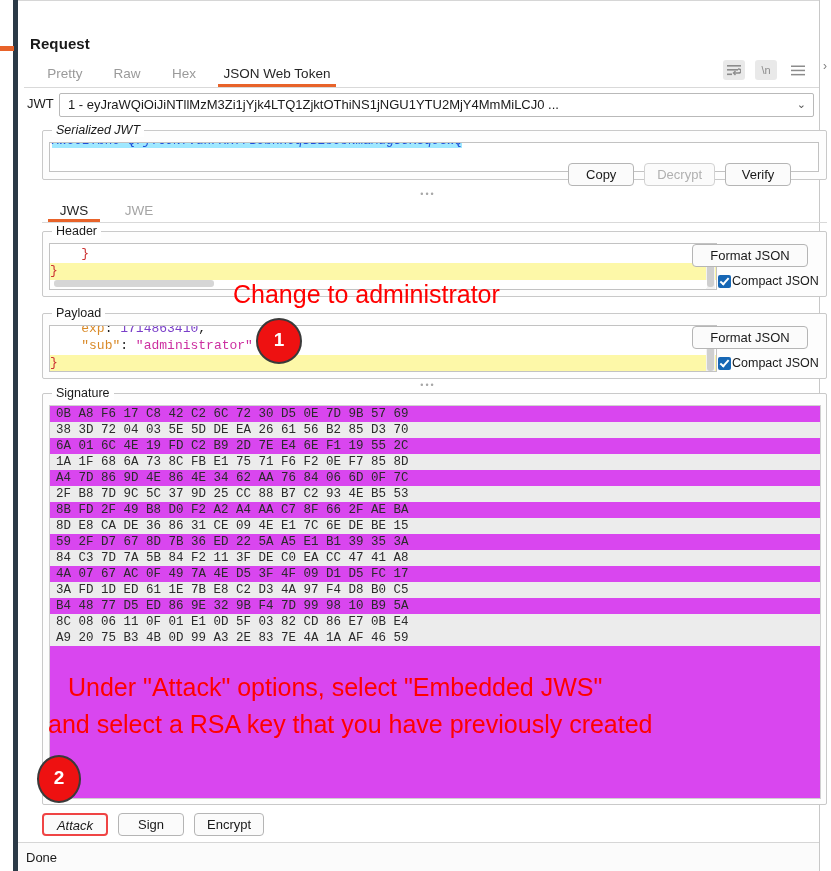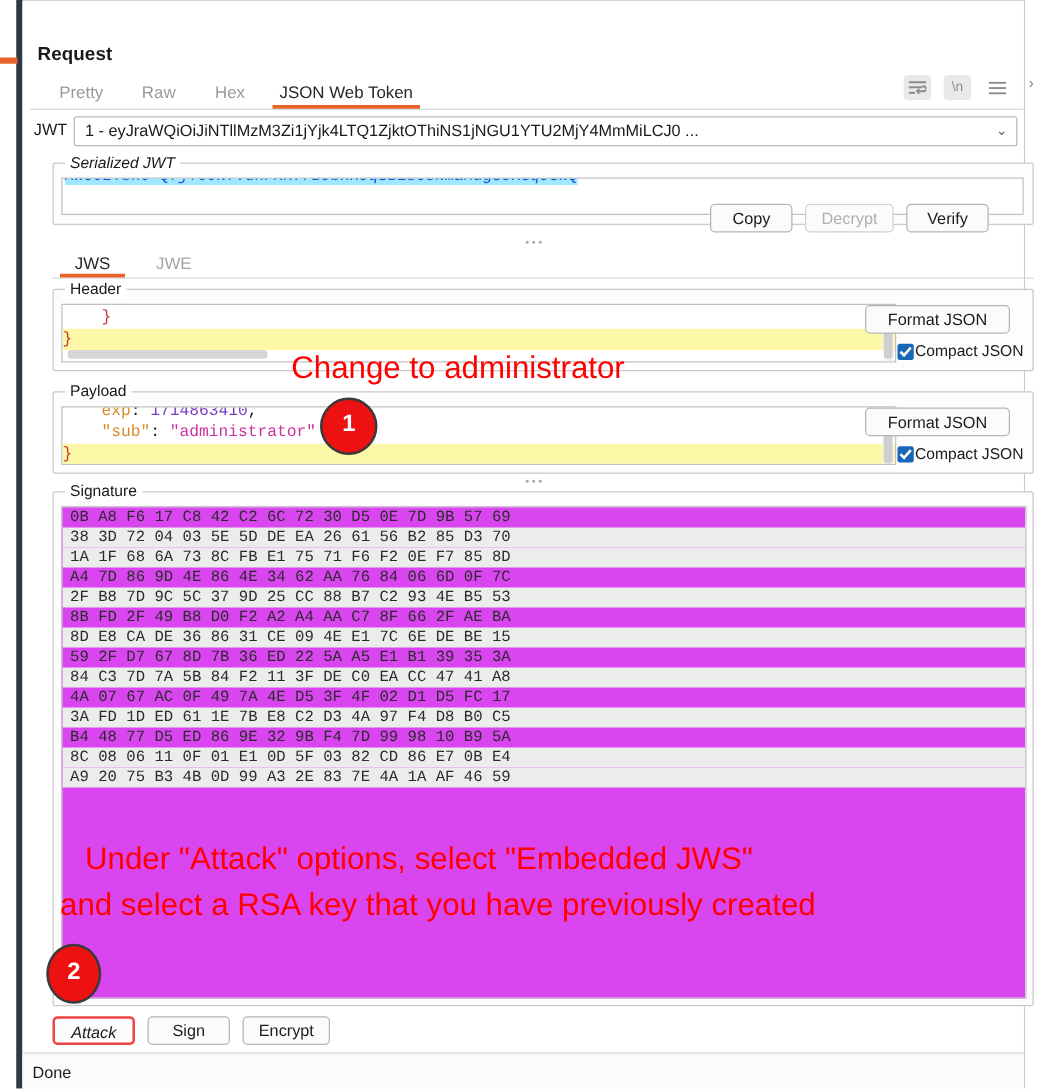--- a/index.html
+++ b/index.html
@@ -391,28 +391,29 @@
       </div>
     </div>
 
     <div class="splitter" style="left:380px; top:381px; width:60px;">•••</div>
 
     <div class="group" id="sigGroup">
       <div class="legend">Signature</div>
       <div class="hexbox" id="hexbox">
           <div class="hexrow">0B A8 F6 17 C8 42 C2 6C 72 30 D5 0E 7D 9B 57 69</div>
           <div class="hexrow alt">38 3D 72 04 03 5E 5D DE EA 26 61 56 B2 85 D3 70</div>
+          <div class="hexrow">6A 01 6C 4E 19 FD C2 B9 2D 7E E4 6E F1 19 55 2C</div>
           <div class="hexrow alt">1A 1F 68 6A 73 8C FB E1 75 71 F6 F2 0E F7 85 8D</div>
           <div class="hexrow">A4 7D 86 9D 4E 86 4E 34 62 AA 76 84 06 6D 0F 7C</div>
           <div class="hexrow alt">2F B8 7D 9C 5C 37 9D 25 CC 88 B7 C2 93 4E B5 53</div>
           <div class="hexrow">8B FD 2F 49 B8 D0 F2 A2 A4 AA C7 8F 66 2F AE BA</div>
           <div class="hexrow alt">8D E8 CA DE 36 86 31 CE 09 4E E1 7C 6E DE BE 15</div>
           <div class="hexrow">59 2F D7 67 8D 7B 36 ED 22 5A A5 E1 B1 39 35 3A</div>
           <div class="hexrow alt">84 C3 7D 7A 5B 84 F2 11 3F DE C0 EA CC 47 41 A8</div>
-          <div class="hexrow">4A 07 67 AC 0F 49 7A 4E D5 3F 4F 02 D1 D5 FC 17</div>
+          <div class="hexrow">4A 07 67 AC 0F 49 7A 4E D5 3F 4F 09 D1 D5 FC 17</div>
           <div class="hexrow alt">3A FD 1D ED 61 1E 7B E8 C2 D3 4A 97 F4 D8 B0 C5</div>
           <div class="hexrow">B4 48 77 D5 ED 86 9E 32 9B F4 7D 99 98 10 B9 5A</div>
           <div class="hexrow alt">8C 08 06 11 0F 01 E1 0D 5F 03 82 CD 86 E7 0B E4</div>
           <div class="hexrow alt">A9 20 75 B3 4B 0D 99 A3 2E 83 7E 4A 1A AF 46 59</div>
         </div>
     </div>
 
     <div class="bottombar">
       <div class="btn focused">Attack</div>
       <div class="btn">Sign</div>

